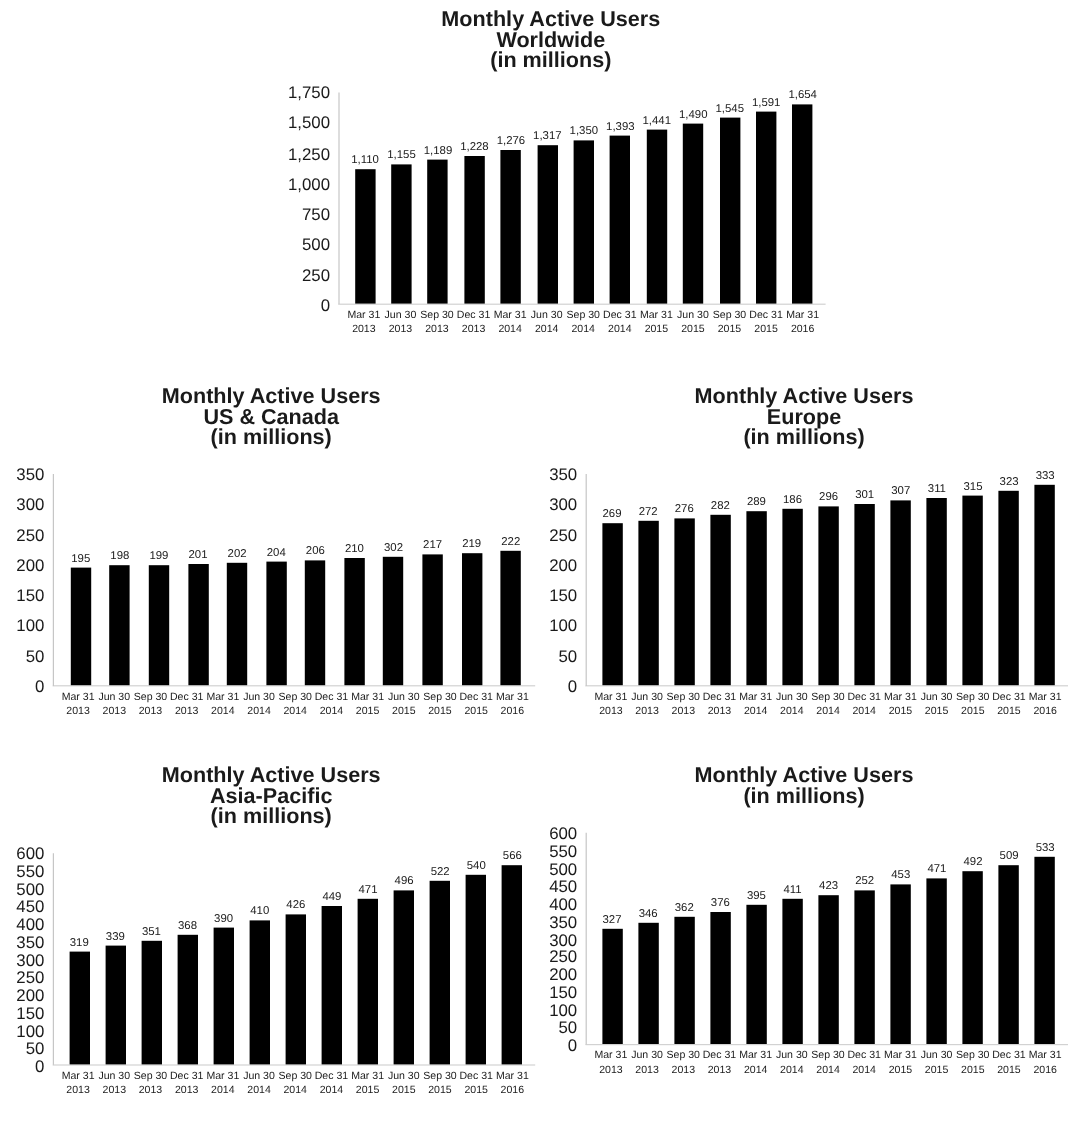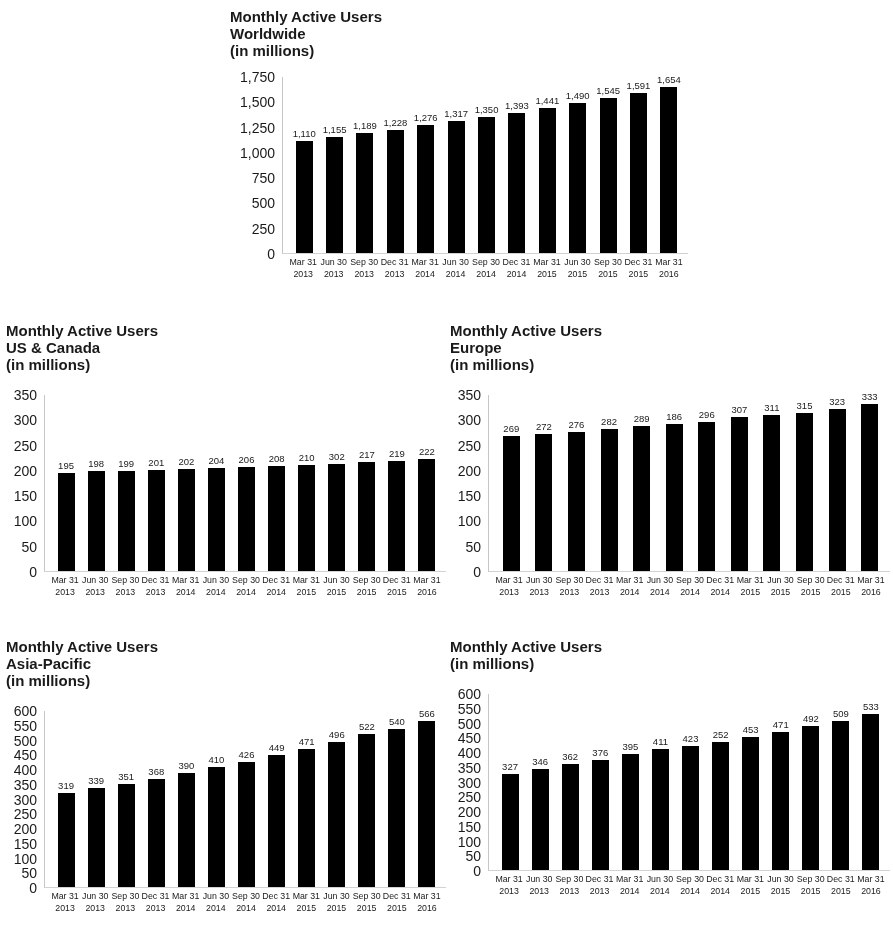--- a/index.html
+++ b/index.html
@@ -9,22 +9,23 @@
   }
   #page {
     position: relative;
     width: 893px;
     height: 935px;
     background: #ffffff;
     overflow: hidden;
   }
   .chart { position: absolute; }
   .chart-title {
+    text-align: center;
     font-weight: bold;
-    font-size: 15px;
+    font-size: 18px;
     line-height: 17px;
     color: #1a1a1a;
   }
   .chart-body { display: flex; }
   .y-axis {
     position: relative;
     width: 38px;
     height: 177px;
     flex: none;
   }
@@ -267,24 +268,20 @@
             </div>
             <div class="bar-slot">
               <div class="bar-value">204</div>
               <div class="bar" style="height: 58.2857%; background: rgb(0, 0, 0);"></div>
             </div>
             <div class="bar-slot">
               <div class="bar-value">206</div>
               <div class="bar" style="height: 58.8571%; background: rgb(0, 0, 0);"></div>
             </div>
             <div class="bar-slot">
-              <div class="bar-value">208</div>
-              <div class="bar" style="height: 59.4286%; background: rgb(0, 0, 0);"></div>
-            </div>
-            <div class="bar-slot">
               <div class="bar-value">210</div>
               <div class="bar" style="height: 60%; background: rgb(0, 0, 0);"></div>
             </div>
             <div class="bar-slot">
               <div class="bar-value">302</div>
               <div class="bar" style="height: 60.8571%; background: rgb(0, 0, 0);"></div>
             </div>
             <div class="bar-slot">
               <div class="bar-value">217</div>
               <div class="bar" style="height: 62%; background: rgb(0, 0, 0);"></div>
@@ -395,20 +392,24 @@
               <div class="bar-value">289</div>
               <div class="bar" style="height: 82.5714%; background: rgb(0, 0, 0);"></div>
             </div>
             <div class="bar-slot">
               <div class="bar-value">186</div>
               <div class="bar" style="height: 83.4286%; background: rgb(0, 0, 0);"></div>
             </div>
             <div class="bar-slot">
               <div class="bar-value">296</div>
               <div class="bar" style="height: 84.5714%; background: rgb(0, 0, 0);"></div>
+            </div>
+            <div class="bar-slot">
+              <div class="bar-value">301</div>
+              <div class="bar" style="height: 86%; background: rgb(0, 0, 0);"></div>
             </div>
             <div class="bar-slot">
               <div class="bar-value">307</div>
               <div class="bar" style="height: 87.7143%; background: rgb(0, 0, 0);"></div>
             </div>
             <div class="bar-slot">
               <div class="bar-value">311</div>
               <div class="bar" style="height: 88.8571%; background: rgb(0, 0, 0);"></div>
             </div>
             <div class="bar-slot">

